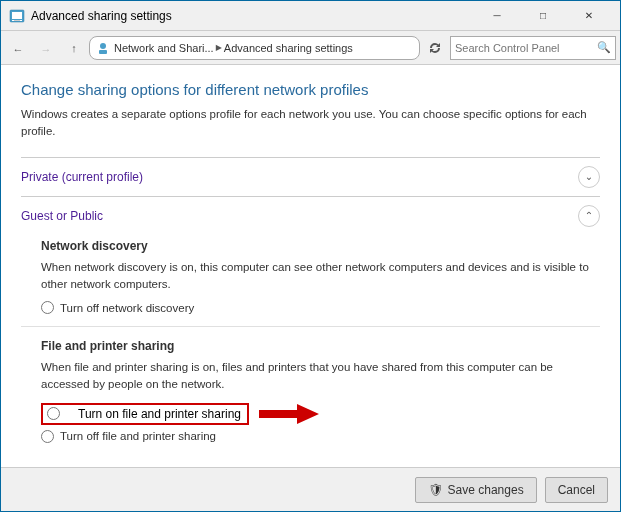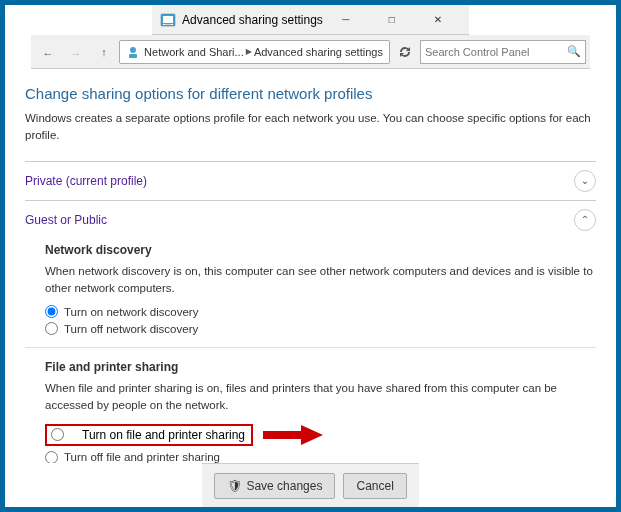--- a/index.html
+++ b/index.html
@@ -11,25 +11,24 @@
       justify-content: center;
       align-items: center;
       width: 621px;
       height: 512px;
       overflow: hidden;
     }
     .window {
       width: 621px;
       height: 512px;
       background: #fff;
-      border: 5px solid #0369a1;
+      border: 1px solid #0369a1;
       display: flex;
       flex-direction: column;
       box-shadow: 2px 2px 8px rgba(0,0,0,0.3);
-      align-items: center;
     }
     
     .title-bar {
       background: #f0f0f0;
       height: 30px;
       display: flex;
       align-items: center;
       padding: 0 8px;
       border-bottom: 1px solid #ccc;
       user-select: none;
@@ -90,21 +89,21 @@
     .address-field {
       flex: 1;
       height: 24px;
       border: 1px solid #aaa;
       background: #fff;
       padding: 8px 6px;
       font-size: 11px;
       display: flex;
       align-items: center;
       color: #333;
-      border-radius: 2px;
+      border-radius: 8px;
     }
     .breadcrumb-arrow {
       font-size: 8px;
       color: #555;
       margin: 0 2px;
     }
     .refresh-btn {
       width: 26px;
       height: 26px;
       display: flex;
@@ -348,24 +347,20 @@
         <span class="profile-header-title">Guest or Public</span>
         <div class="chevron">
           <span>⌃</span>
         </div>
       </div>
 
       <div class="sub-section">
         <div class="sub-section-title">Network discovery</div>
         <div class="sub-section-desc">When network discovery is on, this computer can see other network computers and devices and is visible to other network computers.</div>
         <div class="radio-option">
-          <input type="radio" name="nd" id="nd_on" checked="" style="">
-          <label for="nd_on">Turn on network discovery</label>
-        </div>
-        <div class="radio-option">
           <input type="radio" name="nd" id="nd_off" style="">
           <label for="nd_off">Turn off network discovery</label>
         </div>
       </div>
 
       <hr class="divider">
 
       <div class="fps-section">
         <div class="fps-title">File and printer sharing</div>
         <div class="fps-desc">When file and printer sharing is on, files and printers that you have shared from this computer can be accessed by people on the network.</div>

